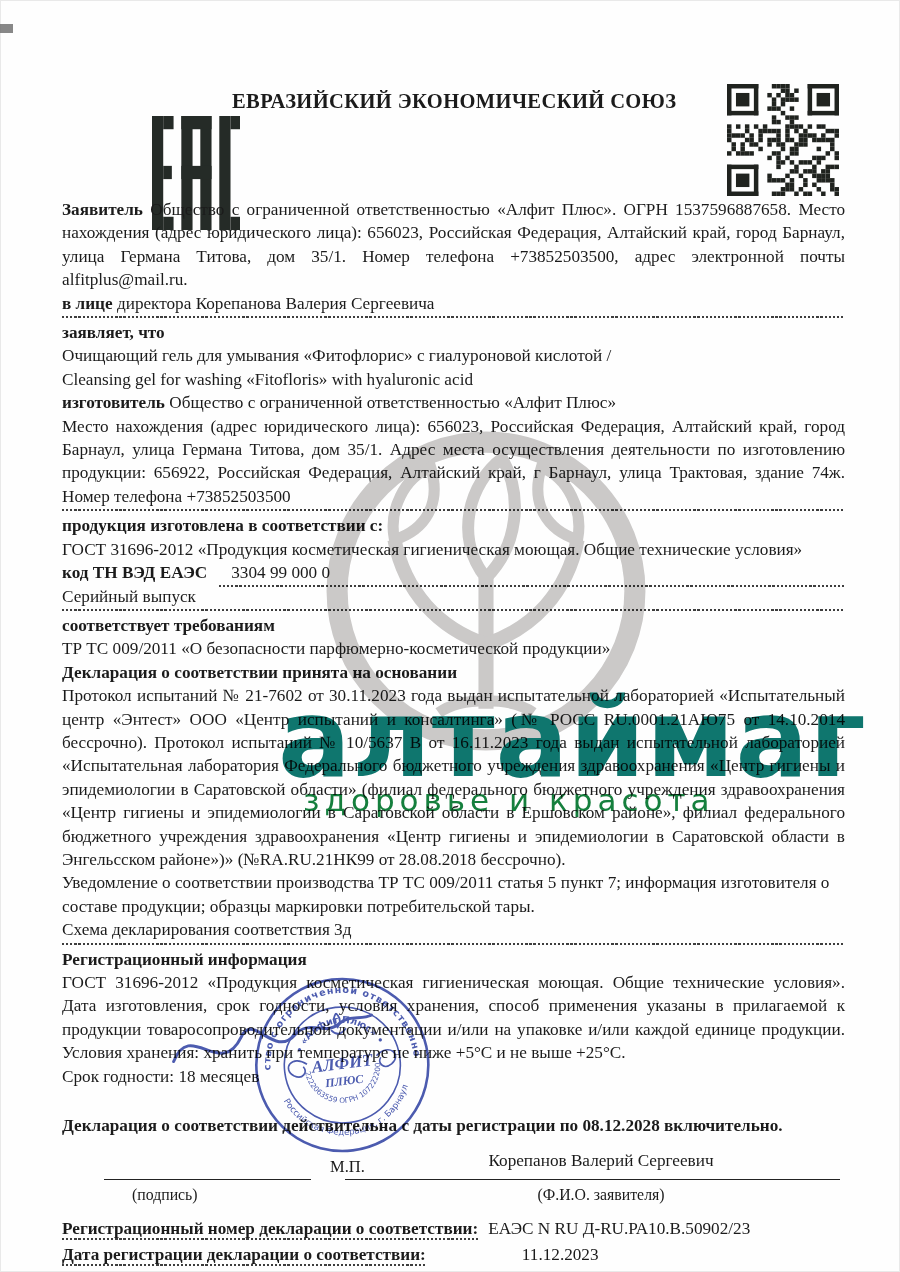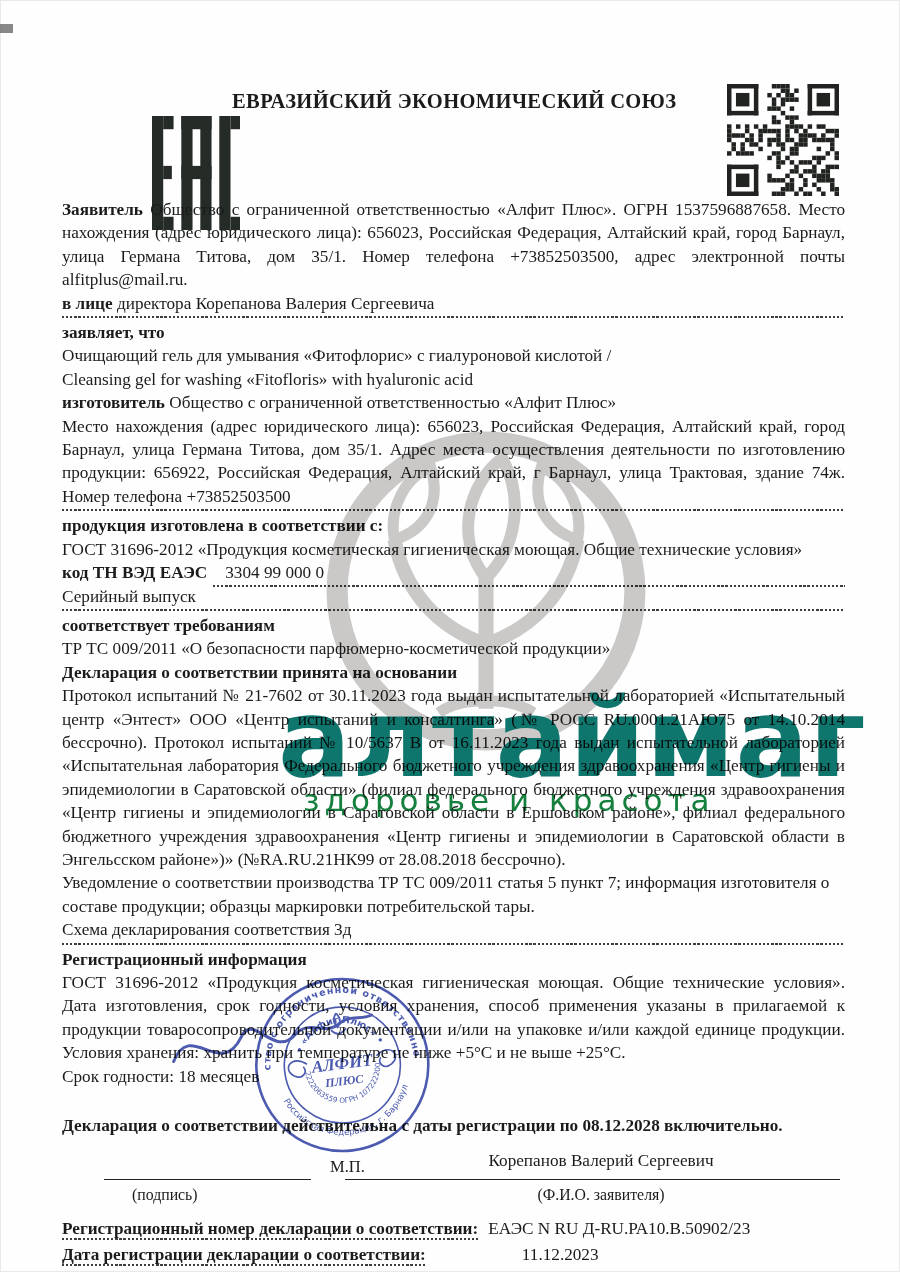--- a/index.html
+++ b/index.html
@@ -16,21 +16,21 @@
   .qr{position:absolute;left:727px;top:84px;width:112px;height:112px;}
 
   
   .content{position:absolute;left:62px;top:198px;width:783px;font-size:17.2px;line-height:23.4px;z-index:2;}
   .b{font-weight:700;}
   .just{text-align:justify;}
   p,.row{margin:0;}
   .rule{height:2px;margin:1px 0 3px;background:repeating-linear-gradient(90deg,#3d3d3d 0 2.2px,transparent 2.2px 4.1px);}
   .du{background:repeating-linear-gradient(90deg,#3d3d3d 0 2.2px,transparent 2.2px 4.1px) left bottom/100% 2px no-repeat;padding-bottom:2px;}
   .code-row{display:flex;align-items:flex-end;}
-  .code-val{flex:1;margin-left:18px;position:relative;}
+  .code-val{flex:1;margin-left:24px;position:relative;}
   .code-val .rule{position:absolute;left:-12px;right:0;bottom:-2px;margin:0;}
   .validity{font-weight:700;margin-top:26px;}
 
   
   .sig{position:relative;height:68px;margin-top:10px;}
   .sig-line{position:absolute;left:42px;top:32px;width:207px;border-bottom:1.7px solid #222;}
   .sig-label{position:absolute;left:70px;top:36px;width:150px;font-size:15.8px;}
   .mp{position:absolute;left:268px;top:8px;font-size:16.5px;}
   .fio-name{position:absolute;left:300px;top:2px;width:478px;text-align:center;}
   .fio-line{position:absolute;left:283px;top:32px;width:495px;border-bottom:1.7px solid #222;}

